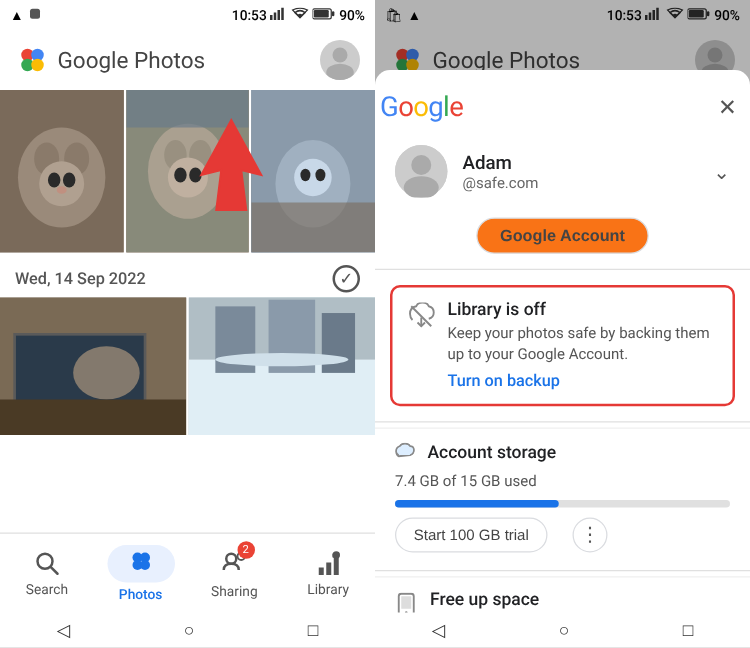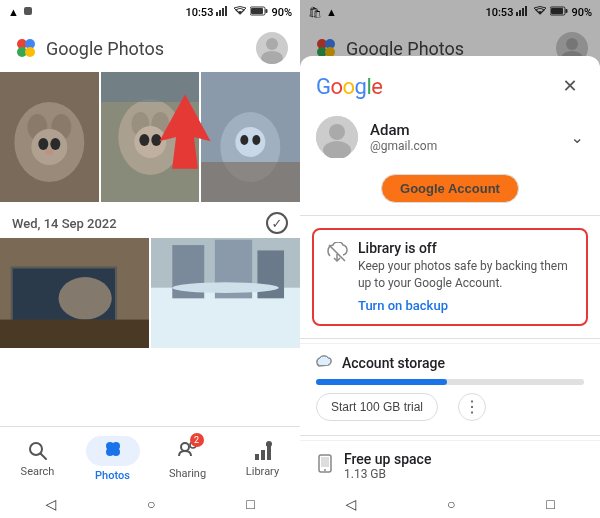--- a/index.html
+++ b/index.html
@@ -193,21 +193,21 @@
       left: 0; right: 0; bottom: 0;
       background: #fff;
       border-radius: 12px 12px 0 0;
       z-index: 10;
       overflow: hidden;
       display: flex;
       flex-direction: column;
     }
 
     .modal-header {
-      padding: 16px 16px 8px;
+      padding: 16px 4px 8px;
       display: flex;
       align-items: center;
       justify-content: space-between;
     }
     .google-logo-text {
       font-size: 22px;
       font-weight: 400;
       letter-spacing: -0.5px;
     }
     .g-blue { color: #4285f4; }
@@ -717,21 +717,21 @@
     <div class="account-row">
       <div class="account-avatar">
         <svg width="42" height="42" viewBox="0 0 42 42">
             <circle cx="21" cy="21" r="21" fill="#ccc"></circle>
             <circle cx="21" cy="16" r="8" fill="#aaa"></circle>
             <ellipse cx="21" cy="34" rx="14" ry="9" fill="#aaa"></ellipse>
           </svg>
       </div>
       <div class="account-info">
         <div class="account-name">Adam</div>
-        <div class="account-email">@gmail.com</div>
+        <div class="account-email">@safe.com</div>
       </div>
       <span class="chevron-btn">⌄</span>
     </div>
 
     <div style="text-align:center;">
       <button class="google-account-btn">Google Account</button>
     </div>
 
     <div class="divider"></div>
 
@@ -758,20 +758,21 @@
     <div class="storage-section">
       <div class="storage-header">
         <span class="storage-icon">
           <svg width="18" height="14" viewBox="0 0 18 14">
             <path d="M3 11 Q1 10 1 7 Q1 4 4 3 Q5 1 8 1 Q11 1 12 3 Q15 3 15 6 Q15 9 12 10 Z" fill="none" stroke="#888" stroke-width="1.5"></path>
             <path d="M3 10 Q1 9 1 7 Q1 4 4 3 Q5 1 8 1 Q11 1 12 3 Q15 3 15 6 Q15 9 12 10" fill="#ddeeff" stroke="#888" stroke-width="1"></path>
           </svg>
         </span>
         <span class="storage-title">Account storage</span>
       </div>
+      <div class="storage-desc">7.4 GB of 15 GB used</div>
       <div class="storage-bar-bg">
         <div class="storage-bar-fill"></div>
       </div>
       <div class="storage-actions">
         <button class="storage-btn">Start 100 GB trial</button>
         <button class="more-btn">⋮</button>
       </div>
     </div>
 
     <div class="divider"></div>

